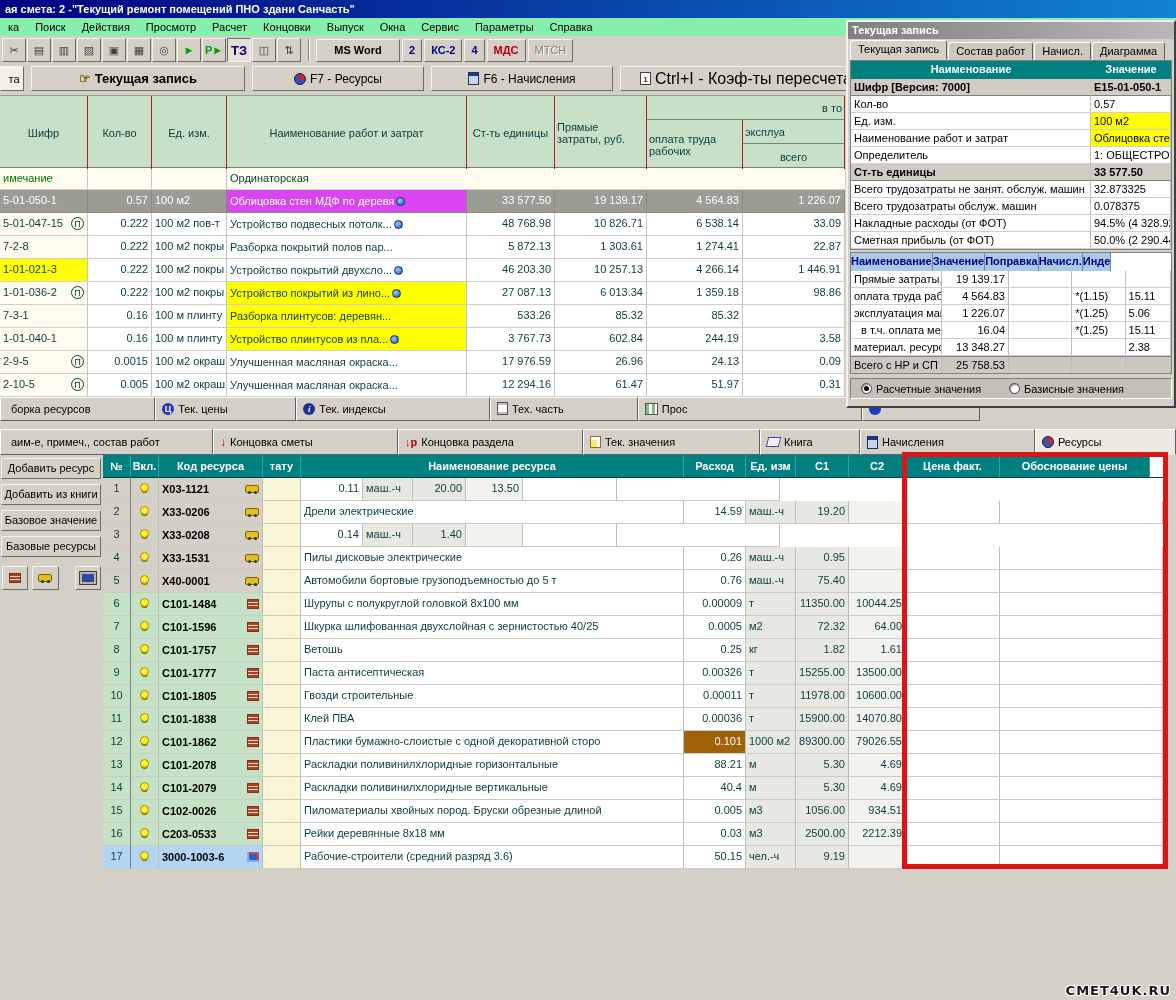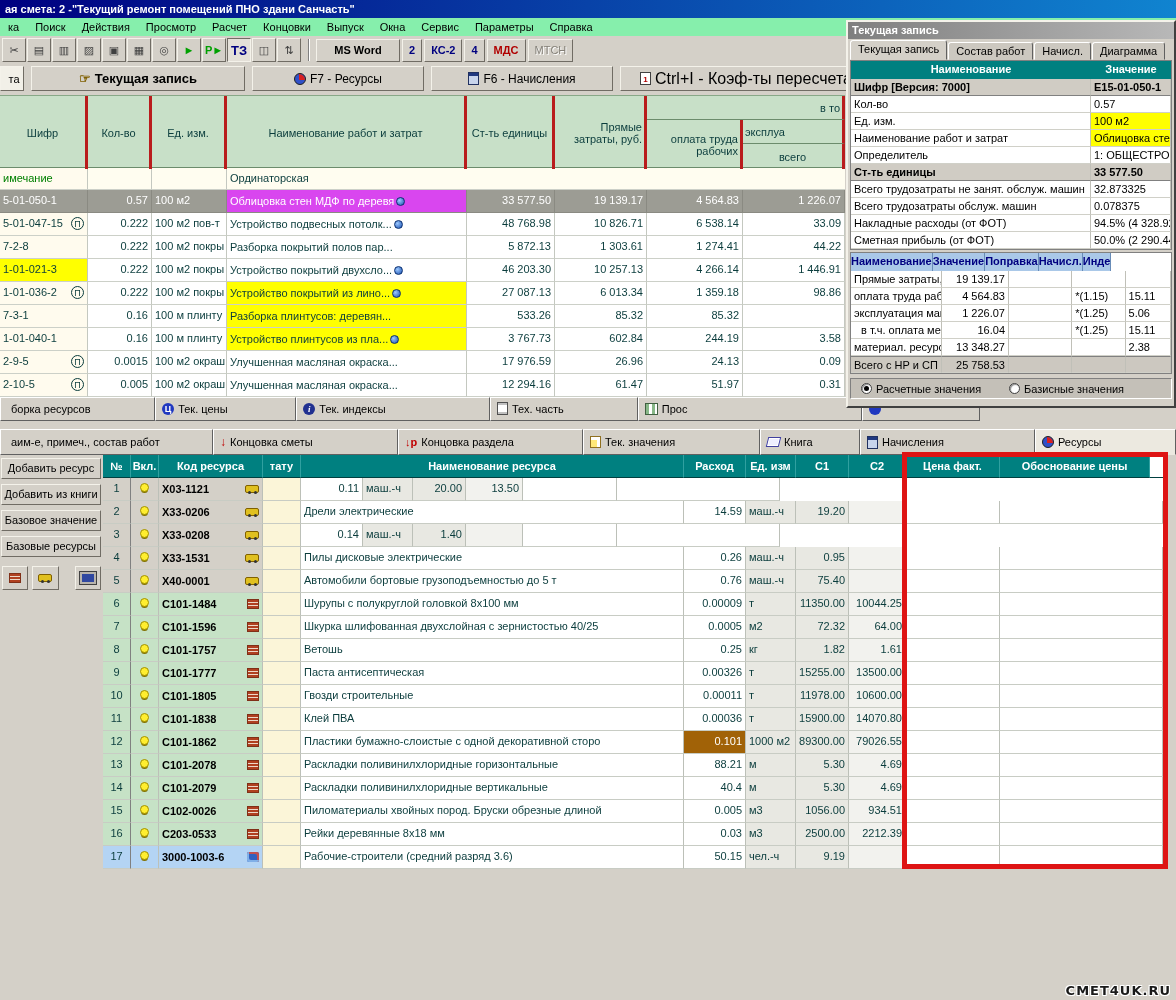--- a/index.html
+++ b/index.html
@@ -53,21 +53,21 @@
 .truck-icon{position:relative;width:14px;height:8px;background:#e0c020;border:1px solid #806000;border-radius:2px;display:inline-block}
 .truck-icon::after{content:"";position:absolute;left:2px;bottom:-2px;width:3px;height:3px;background:#333;border-radius:50%;box-shadow:6px 0 0 #333}
 .bricks-icon{width:12px;height:10px;background:repeating-linear-gradient(#b04020 0 2px,#ecd8c8 2px 3px);border:1px solid #803018;display:inline-block}
 .workers-icon{width:12px;height:10px;background:#3060c0;border-radius:2px;box-shadow:inset 2px -2px 0 #80b0e8,inset -2px 2px 0 #c05050;display:inline-block}
 .globe-icon{display:none;width:9px;height:9px;border-radius:50%;background:radial-gradient(circle at 35% 35%,#9cc8ff,#1850b0);border:1px solid #0a2f70;flex:0 0 auto}
 .monitor-icon{width:16px;height:12px;background:#3048a0;border:2px solid #b8b4ac;outline:1px solid #404040;display:inline-block}
 
 
 .maingrid{left:0;top:95px;width:845px;background:#d4d0c8}
 .mgh{position:relative;height:73px;background:#c8e0c8;color:#0a3c3c;border-top:1px solid #88a888;border-bottom:1px solid #6c8c6c}
-.mgh .hc{position:absolute;display:flex;align-items:center;justify-content:center;text-align:right;border-right:3px solid #b91c1c;padding:2px;overflow:hidden}
+.mgh .hc{position:absolute;display:flex;align-items:center;justify-content:center;text-align:left;border-right:1px solid #b91c1c;padding:2px;overflow:hidden}
 .mrow,.msec{display:flex;background:#fff}
 .mrow{height:23px}
 .msec{height:22px;background:#fffdf0}
 .mcell{border-right:1px solid #c4c8c0;border-bottom:1px solid #ccd0c8;padding:0 3px;line-height:21px;white-space:nowrap;overflow:hidden;color:#0a3c3c}
 .mc1{width:88px;background:#fffbee}
 .mc2{width:64px}.mc3{width:75px}.mc4{width:240px;display:flex;align-items:center;gap:2px}
 .mc5{width:88px}.mc6{width:92px}.mc7{width:96px}.mc8{width:102px}
 .num{text-align:right}
 .p-mark{float:right;width:13px;height:13px;margin-top:4px;border:1px solid #0a3c3c;border-radius:50%;font-size:9px;line-height:12px;text-align:center}
 .p-mark:empty{display:none}
@@ -333,21 +333,21 @@
       <div class="mrow">
         <div class="mcell mc1"><span>7-2-8</span></div>
         <div class="mcell mc2 num">0.222</div>
         <div class="mcell mc3">100 м2 покры</div>
         <div class="mcell mc4">
           <span style="overflow:hidden">Разборка покрытий полов пар...</span>
         </div>
         <div class="mcell mc5 num">5 872.13</div>
         <div class="mcell mc6 num">1 303.61</div>
         <div class="mcell mc7 num">1 274.41</div>
-        <div class="mcell mc8 num">44.22</div>
+        <div class="mcell mc8 num">22.87</div>
       </div>
 
       <div class="mrow codeyellow globe">
         <div class="mcell mc1"><span>1-01-021-3</span></div>
         <div class="mcell mc2 num">0.222</div>
         <div class="mcell mc3">100 м2 покры</div>
         <div class="mcell mc4">
           <span style="overflow:hidden">Устройство покрытий двухсло...</span>
           <span class="globe-icon"></span>
         </div>

